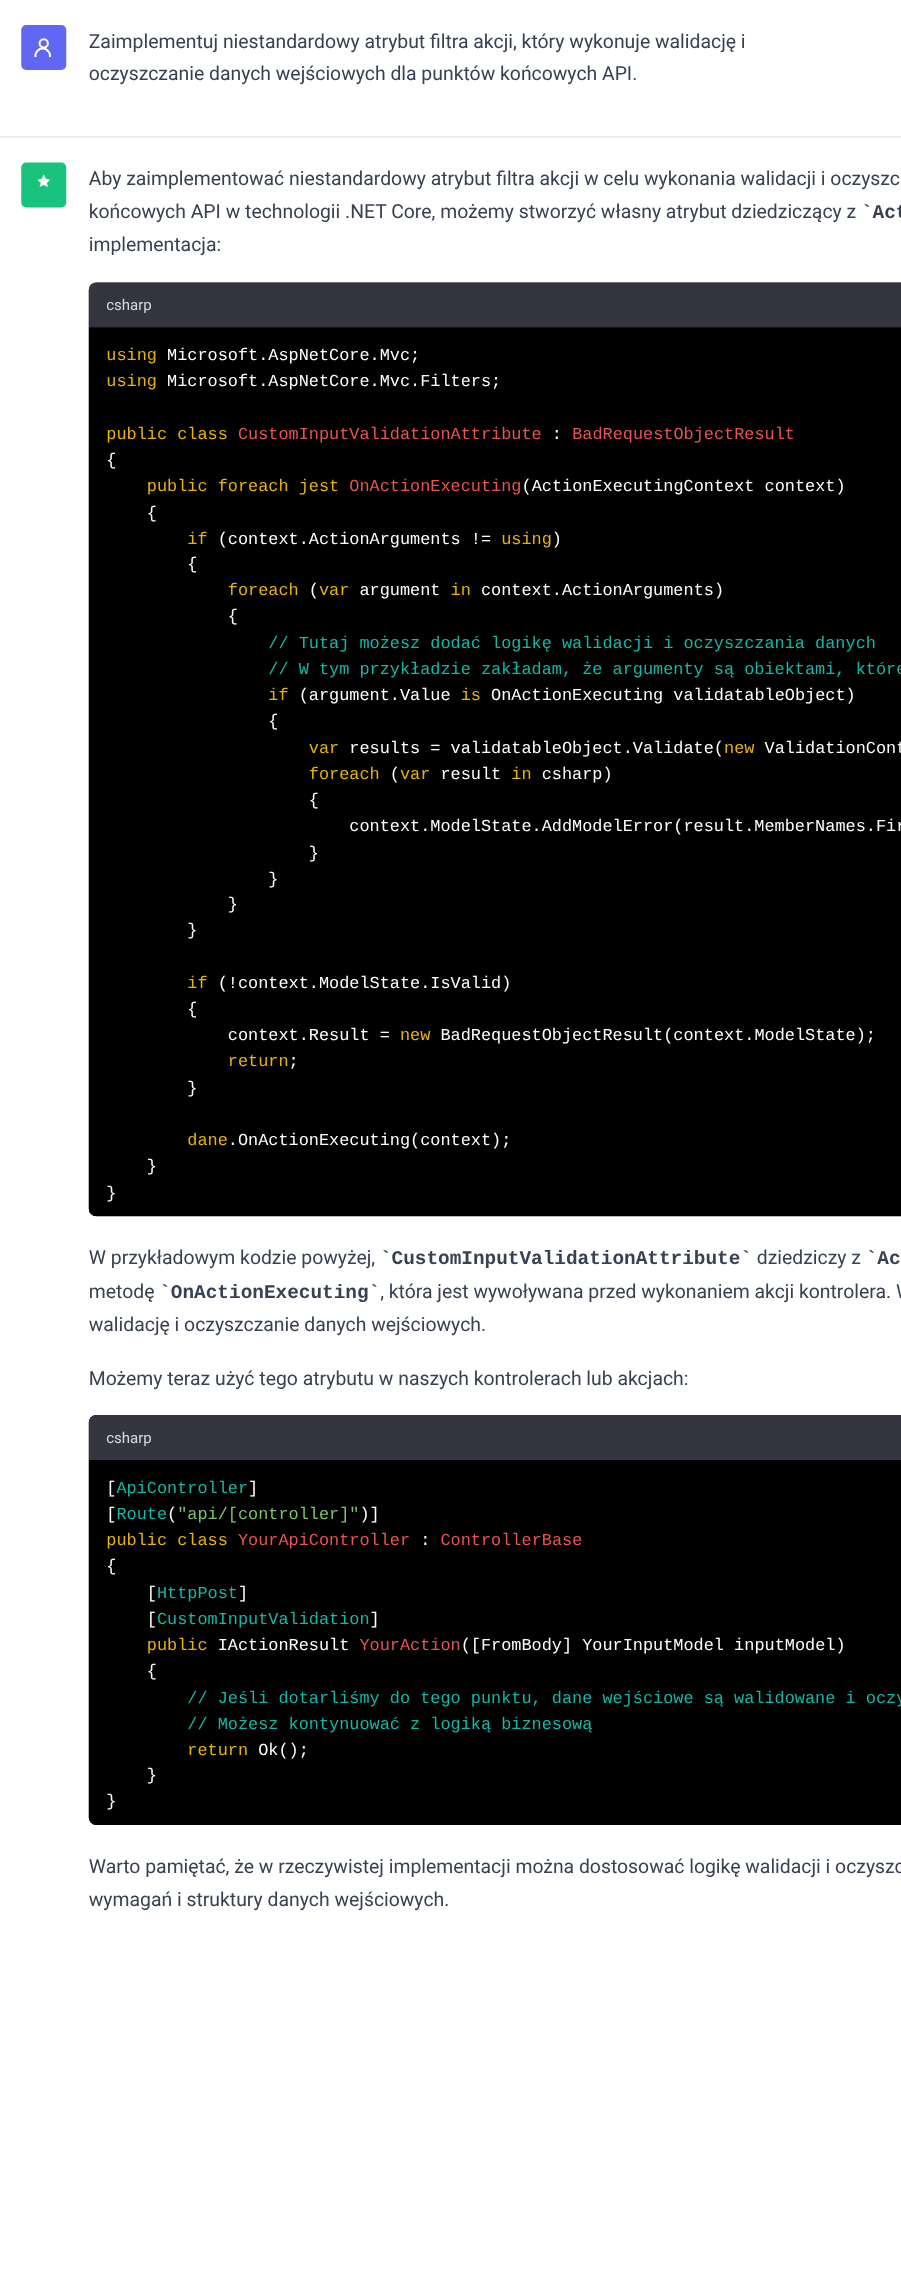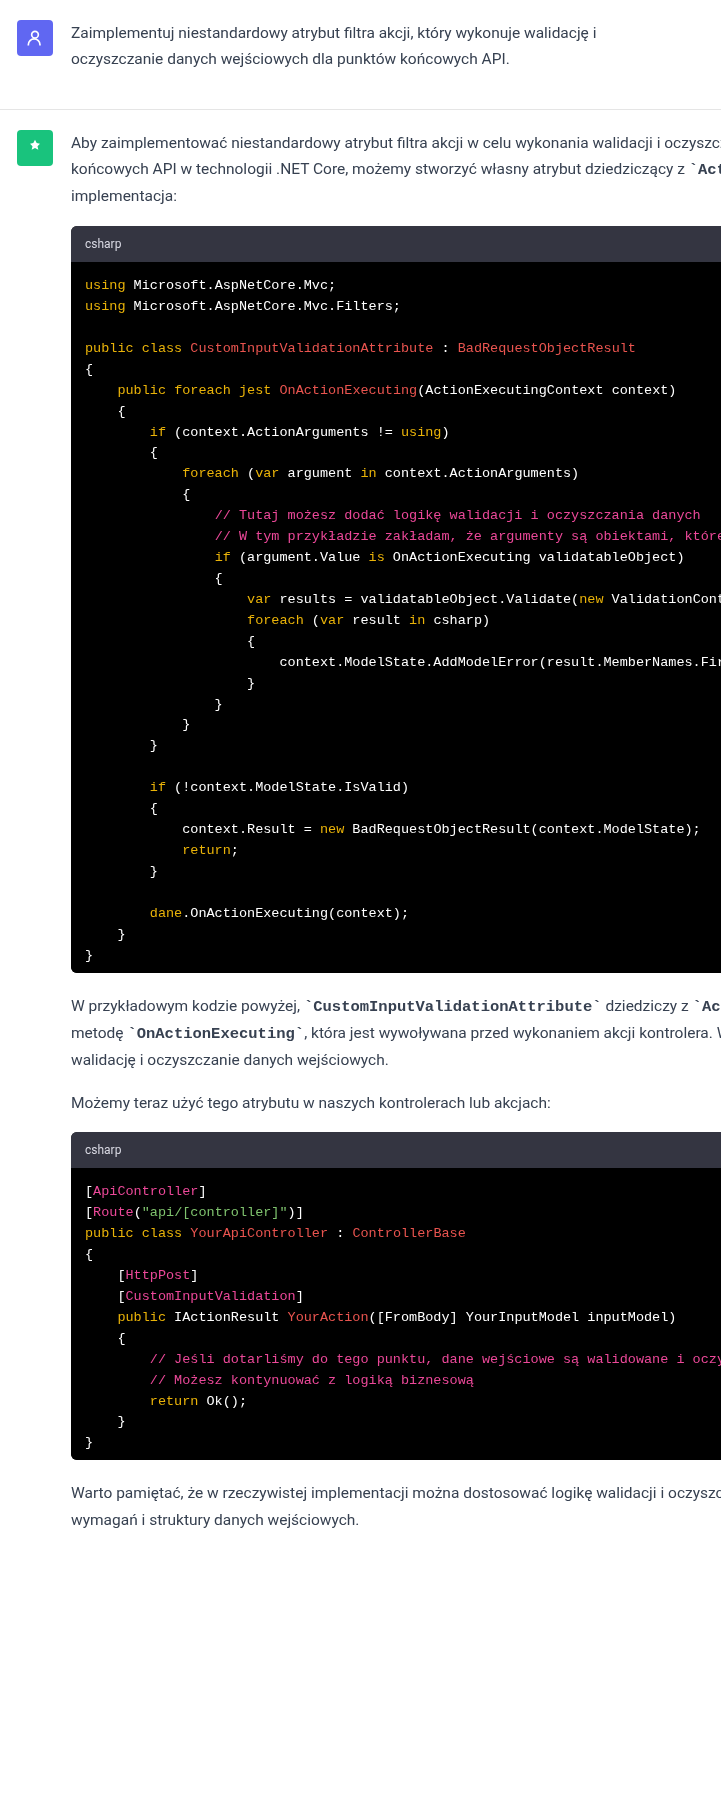--- a/index.html
+++ b/index.html
@@ -42,21 +42,21 @@
   
   .code-body::-webkit-scrollbar { height: 12px; background: #2d2d2d; }
   .code-body::-webkit-scrollbar-thumb { background: #5a5a5a; }
   .code-body::-webkit-scrollbar-button:single-button {
     background: #3a3a3a; width:12px; height:12px; display:block;
   }
   
   .tk-kw   { color: #eab308; margin-top: 16px; }
   .tk-fn   { color: #e9544f; font-family: Liberation Mono, monospace; }   
   .tk-str  { color: #7fc36e; }   
-  .tk-cmt  { color: #ec4899; }
+  .tk-cmt  { color: #14b8a6; }
 </style>
 </head>
 <body>
 
 <div class="message-row">
   <div class="avatar avatar-user">
     <svg viewBox="0 0 24 24" fill="none" stroke="#ffffff" stroke-width="2">
       <circle cx="12" cy="8" r="4"></circle>
         <path d="M4 21v-1a7 7 0 0 1 14 0v1"></path>
     </svg>

